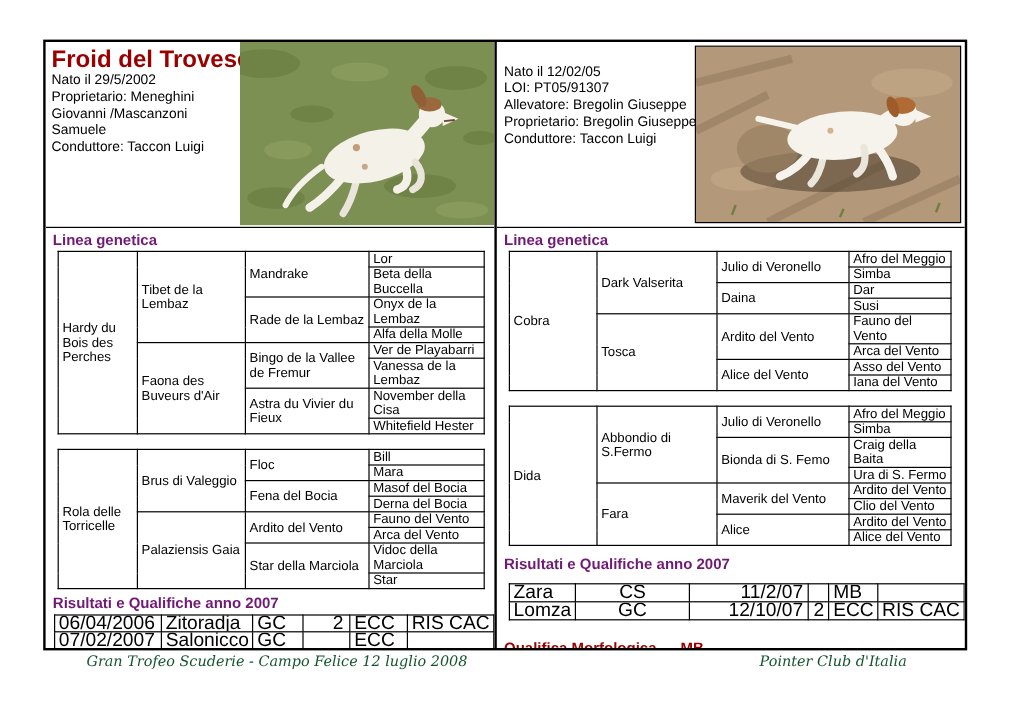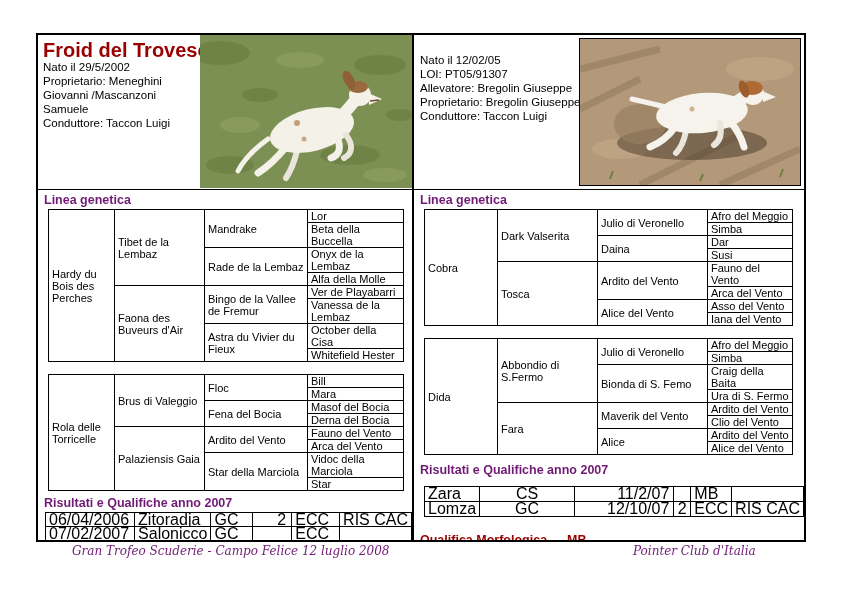--- a/index.html
+++ b/index.html
@@ -52,21 +52,21 @@
 
   .qualifica{color:#990000;font-weight:bold;font-size:12.5px;margin:4px 0 0 6px;}
   .panel.right .qualifica{margin-top:16px;}
   .qualifica .val{margin-left:20px;}
 
   .rq-title{margin-top:5px;}
   .panel.right .rq-title{margin-top:8px;}
 
   .footer{
     position:absolute;top:544px;font-size:12px;font-style:italic;
-    color:#701a75;font-family:"DejaVu Serif",serif;
+    color:#14532d;font-family:"DejaVu Serif",serif;
   }
   .footer.fl{left:72px;}
   .footer.fr{left:633px;}
 </style>
 </head>
 <body>
 
 <div class="sheet">
 
   <div class="panel left">
@@ -143,21 +143,21 @@
       <tr>
         <td rowspan="4">Faona des Buveurs d'Air</td>
         <td rowspan="2">Bingo de la Vallee de Fremur</td>
         <td class="leaf">Ver de Playabarri</td>
       </tr>
       <tr>
             <td class="leaf">Vanessa de la Lembaz</td>
           </tr>
       <tr>
         <td rowspan="2">Astra du Vivier du Fieux</td>
-        <td class="leaf">October della Cisa</td>
+        <td class="leaf">November della Cisa</td>
       </tr>
       <tr>
             <td class="leaf">Whitefield Hester</td>
           </tr>
     </tbody>
       </table>
 
     <table class="pedigree">
       <colgroup>
           <col style="width:66px">

